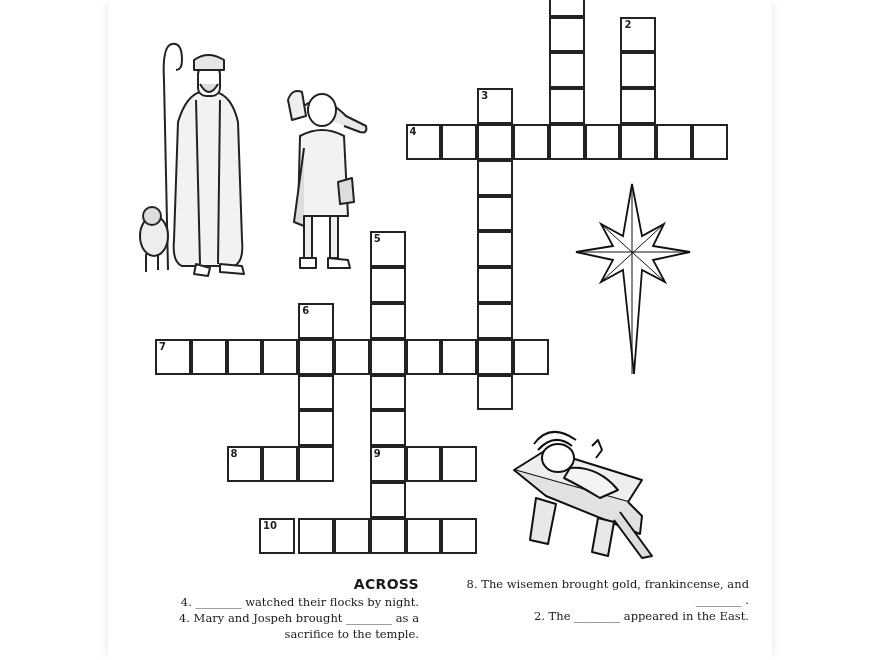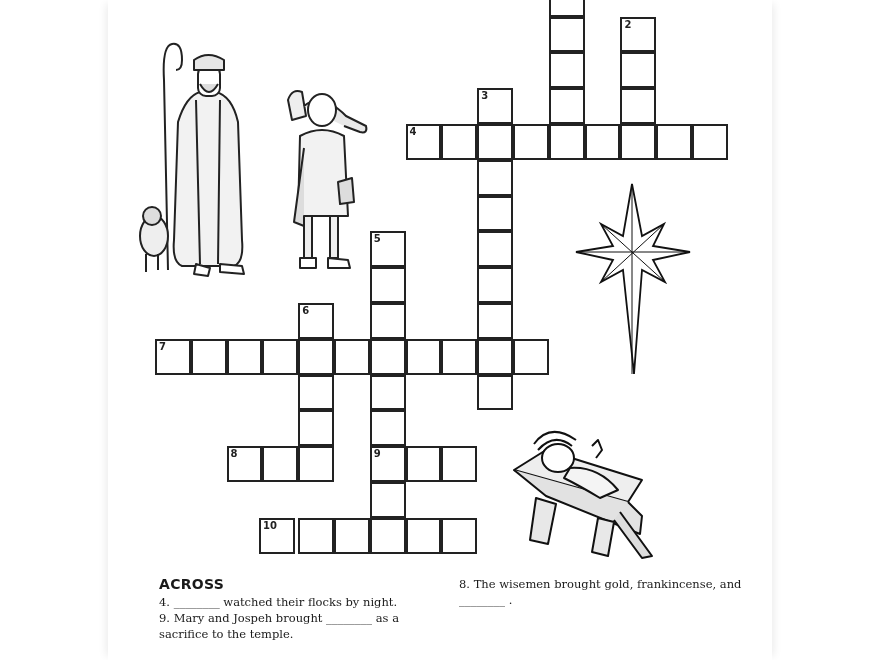--- a/index.html
+++ b/index.html
@@ -2,21 +2,21 @@
 <html><head>
 <meta charset="utf-8">
 <style>
   html, body { margin:0; padding:0; }
   body { width:880px; height:660px; overflow:hidden; background:#ffffff; position:relative; font-family:"DejaVu Sans", sans-serif; }
   .page { position:absolute; left:108px; top:0; width:664px; height:660px; background:#fff;
           box-shadow: -6px 0 8px -4px rgba(0,0,0,0.08), 6px 0 8px -4px rgba(0,0,0,0.08); }
   .grid { position:absolute; left:0; top:0; width:880px; height:660px; }
   .cell { position:absolute; width:35.8px; height:35.8px; box-sizing:border-box; border:2px solid #222; background:#fff; }
   .num { position:absolute; left:2px; top:0px; font-size:10px; font-weight:bold; color:#222; font-family:"DejaVu Sans", sans-serif; }
-  .clues { position:absolute; top:576px; font-family:"DejaVu Serif", serif; color:#1a1a1a; }
+  .clues { position:absolute; top:576px; font-family:"DejaVu Serif", serif; color:#1a1a1a;text-align:right; }
   .clues h3 { margin:0 0 2px 0; font-family:"DejaVu Sans", sans-serif; font-size:14px; font-weight:bold; letter-spacing:0.3px; }
   .clue { font-size:11.5px; line-height:16px; margin:0; }
   #across { left:159px; width:260px; }
   #down { left:459px; width:290px; }
   .art { position:absolute; }
 </style>
 </head>
 <body>
 
 <div class="page"></div>
@@ -144,18 +144,19 @@
     </div>
     <div class="cell" style="left: 298.2px; top: 517.8px;"></div>
     <div class="cell" style="left: 334px; top: 517.8px;"></div>
     <div class="cell" style="left: 405.6px; top: 517.8px;"></div>
     <div class="cell" style="left: 441.4px; top: 517.8px;"></div>
   </div>
 
 <div class="clues" id="across">
   <h3>ACROSS</h3>
   <p class="clue">4. ________ watched their flocks by  night.</p>
-  <p class="clue">9. Mary and Jospeh brought ________ as a sacrifice to the temple.</p>
+  <p class="clue">4. Mary and Jospeh brought ________ as a sacrifice to the temple.</p>
 </div>
 
 <div class="clues" id="down">
   <p class="clue">8. The wisemen brought gold, frankincense, and ________ .</p>
+  <p class="clue">2. The ________ appeared in the East.</p>
 </div>
 
 </body></html>

